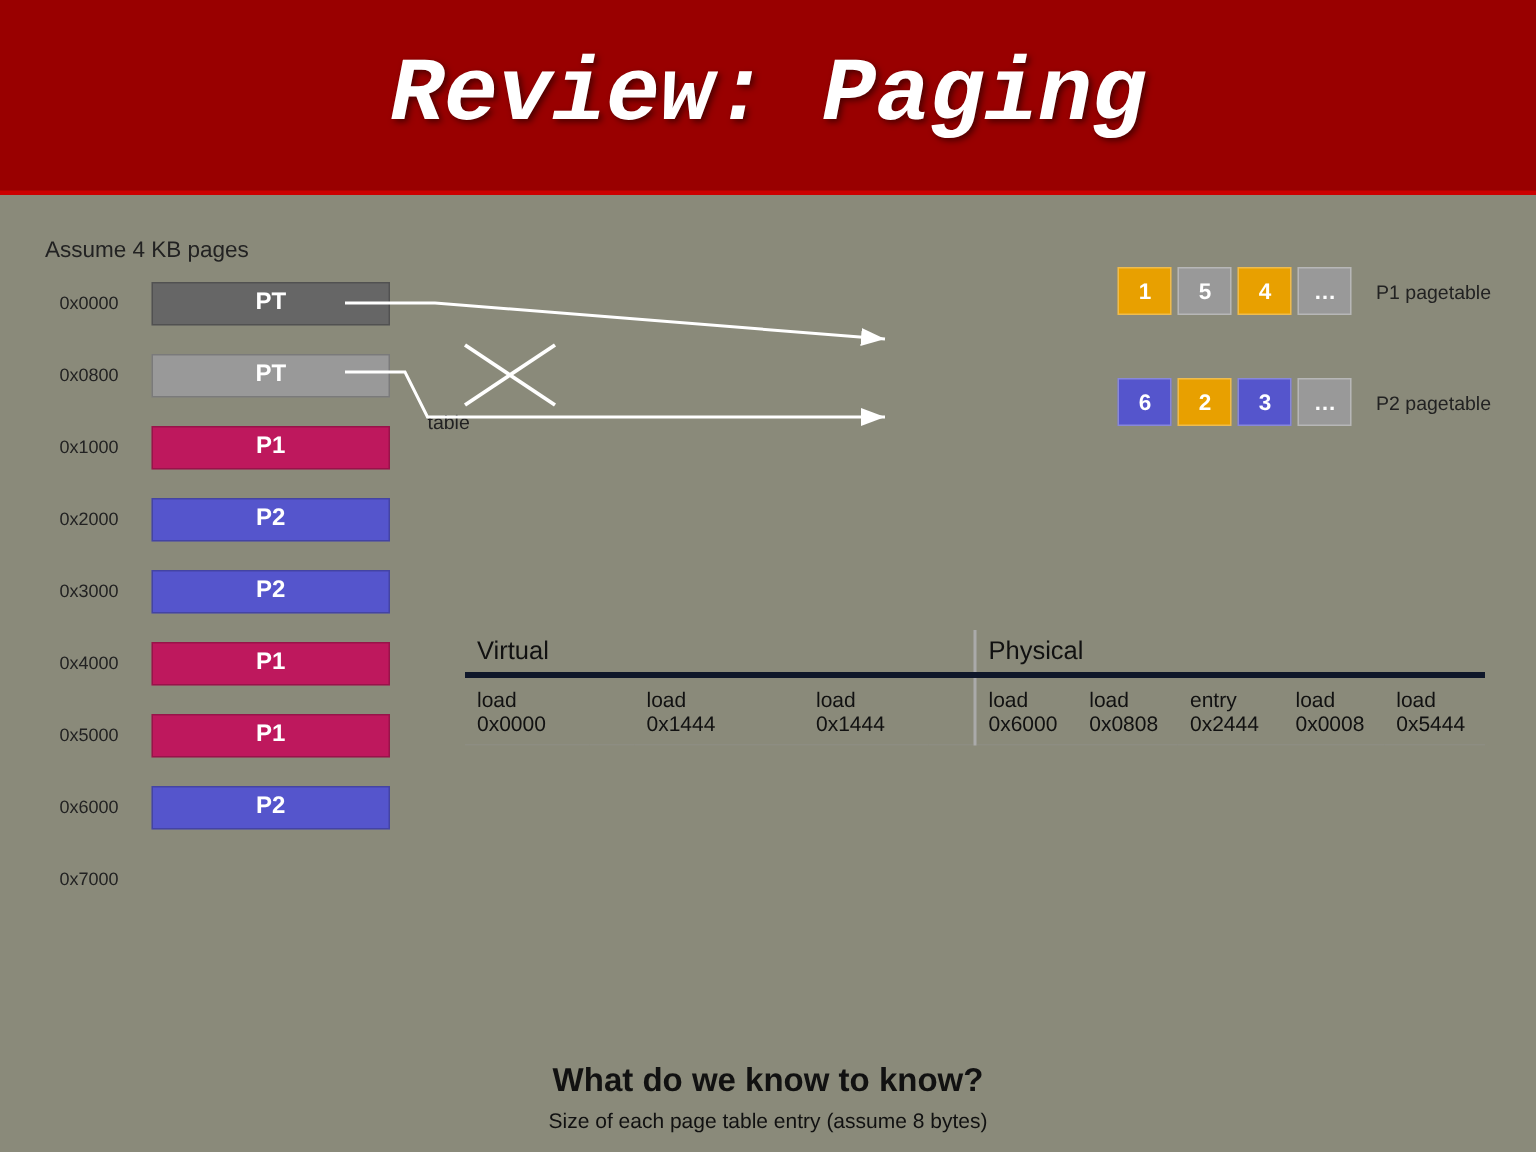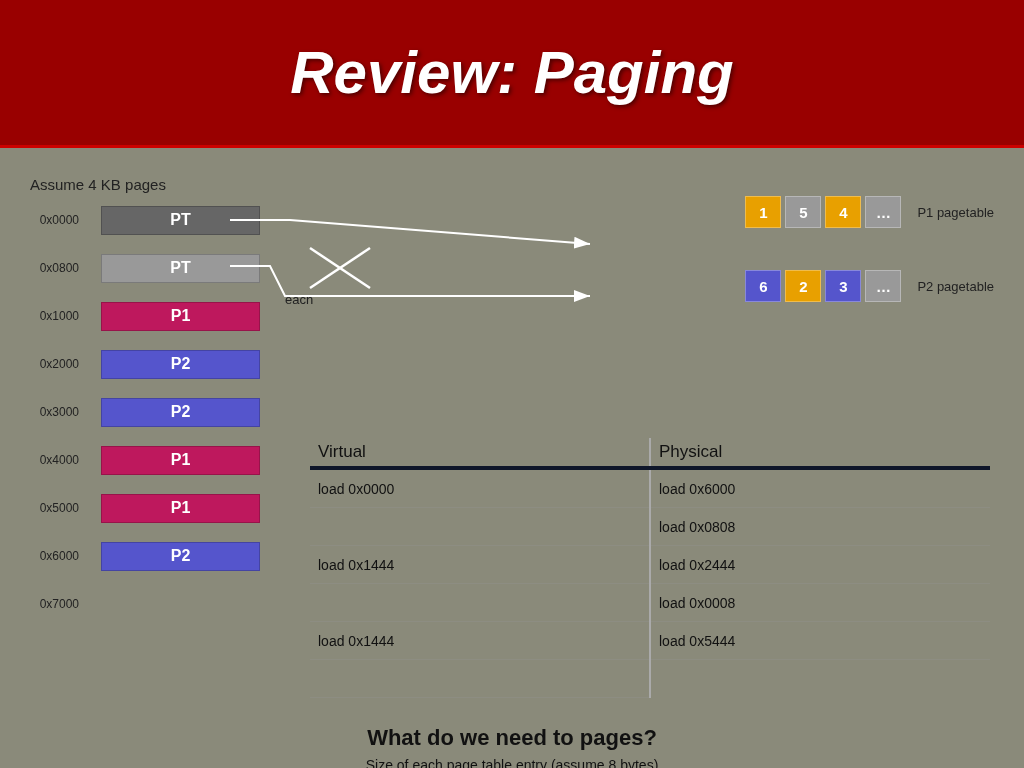--- a/index.html
+++ b/index.html
@@ -9,25 +9,26 @@
       overflow: hidden;
       background: #8a8a7a;
       font-family: Arial, sans-serif;
       position: relative;
     }
 
     
     #header {
       background: #990000;
       width: 100%;
-      height: 148px;
+      height: 130px;
       display: flex;
       align-items: center;
       justify-content: center;
       border-bottom: 3px solid #cc0000;
+      font-family: Liberation Mono, monospace;
     }
     #header h1 {
       color: white;
       font-size: 60px;
       font-weight: bold;
       font-style: italic;
       text-shadow: 2px 2px 4px rgba(0,0,0,0.5);
     }
 
     
@@ -163,21 +164,21 @@
       background: #aaa;
     }
 
     .vp-rows {
       display: flex;
     }
 
     .vp-col {
       flex: 1;
       display: flex;
-      flex-direction: column;
+      flex-direction: row;
     }
 
     .vp-cell {
       padding: 6px 8px;
       font-size: 14px;
       color: #111;
       min-height: 38px;
       display: flex;
       align-items: center;
       border-bottom: 1px solid rgba(150,150,150,0.3);
@@ -271,21 +272,21 @@
       <div class="mem-addr">0x6000</div>
       <div class="mem-block p2">P2</div>
     </div>
 
     <div class="mem-row">
       <div class="mem-addr">0x7000</div>
       <div class="mem-block empty"></div>
     </div>
   </div>
 
-  <div id="ptbr-label">each</div>
+  <div id="ptbr-label">table</div>
 
   <div id="page-tables">
 
     <div class="pt-table">
       <div class="pt-cell c1">1</div>
       <div class="pt-cell c-dots">5</div>
       <div class="pt-cell c1">4</div>
       <div class="pt-cell c-dots">…</div>
       <div class="pt-label">P1 pagetable</div>
     </div>
@@ -311,21 +312,21 @@
         <div class="vp-cell empty-cell">—</div>
         <div class="vp-cell">load 0x1444</div>
         <div class="vp-cell empty-cell">—</div>
         <div class="vp-cell">load 0x1444</div>
         <div class="vp-cell empty-cell">—</div>
       </div>
       <div class="vp-divider"></div>
       <div class="vp-col">
         <div class="vp-cell">load 0x6000</div>
         <div class="vp-cell">load 0x0808</div>
-        <div class="vp-cell">load 0x2444</div>
+        <div class="vp-cell">entry 0x2444</div>
         <div class="vp-cell">load 0x0008</div>
         <div class="vp-cell">load 0x5444</div>
       </div>
     </div>
   </div>
 
   <svg id="arrows-svg">
 
     <polyline points="230,72 290,72 590,96" stroke="white" stroke-width="2" fill="none" marker-end="url(#arrowhead-white)"></polyline>
 
@@ -334,19 +335,19 @@
     <line x1="310" y1="100" x2="370" y2="140" stroke="white" stroke-width="2.5"></line>
     <line x1="310" y1="140" x2="370" y2="100" stroke="white" stroke-width="2.5"></line>
     <defs>
       <marker id="arrowhead-white" markerWidth="8" markerHeight="6" refX="8" refY="3" orient="auto">
         <polygon points="0 0, 8 3, 0 6" fill="white"></polygon>
       </marker>
     </defs>
   </svg>
 
   <div id="bottom-text">
-    <div id="what-know">What do we need to pages?</div>
+    <div id="what-know">What do we know to know?</div>
     <div id="sub-text">
       <div>Size of each page table entry (assume 8 bytes)</div>
     </div>
   </div>
 
 </div>
 
 </body></html>

